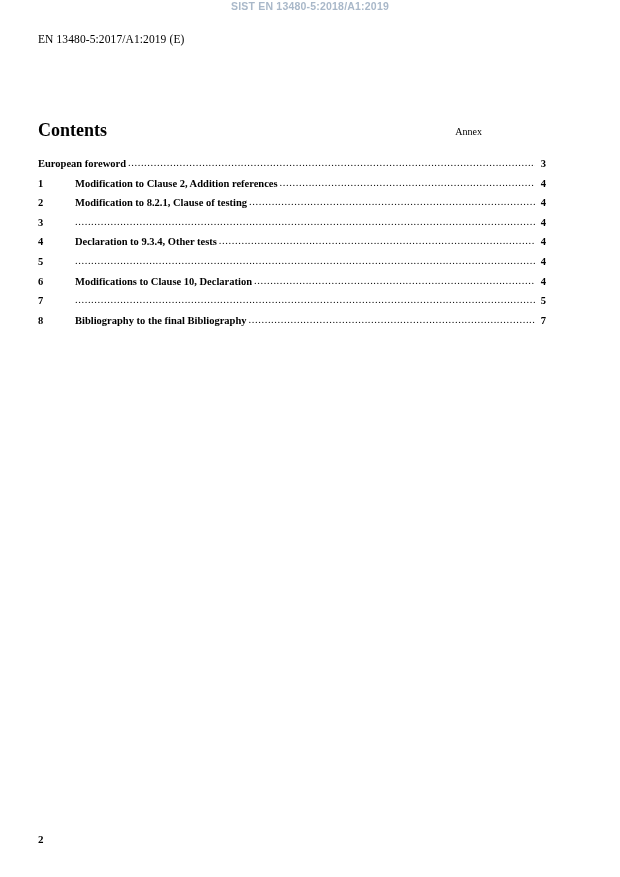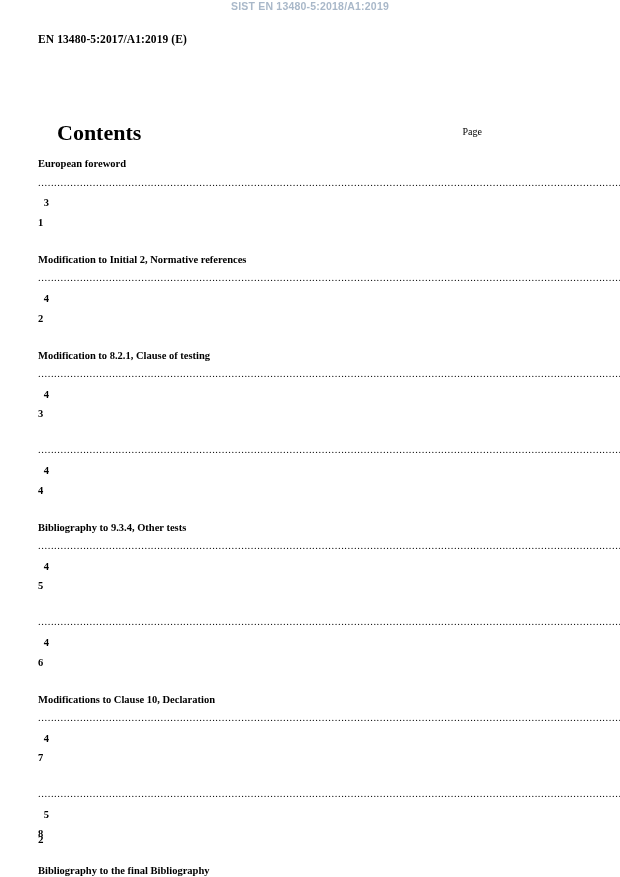--- a/index.html
+++ b/index.html
@@ -32,31 +32,30 @@
     font-weight: bold;
     color: #a9b8c9;
     letter-spacing: 0.2px;
   }
   .doc-header {
     position: absolute;
     top: 33px;
     left: 38px;
     font-family: "Liberation Serif", serif;
     font-size: 11.5px;
-    font-weight: bold;
+    font-weight: normal;
     letter-spacing: 0.1px;
   }
   .contents-title {
     position: absolute;
     top: 120px;
     left: 38px;
     font-family: "Liberation Serif", serif;
-    font-size: 22px;
+    font-size: 18px;
     font-weight: bold;
-    margin-left: 19px;
   }
   .page-label {
     position: absolute;
     top: 126px;
     right: 74px;
     font-family: "Liberation Serif", serif;
     font-size: 10px;
   }
   .toc {
     position: absolute;
@@ -64,21 +63,20 @@
     left: 38px;
     width: 508px;
   }
   .toc-row {
     display: flex;
     align-items: baseline;
     font-size: 10.5px;
     line-height: 19.6px;
     font-weight: bold;
     white-space: nowrap;
-    flex-direction: column;
   }
   .toc-num {
     width: 37px;
     flex: 0 0 37px;
   }
   .toc-label {
     flex: 0 0 auto;
     padding-right: 2px;
   }
   .toc-label .reg {
@@ -113,54 +111,54 @@
 </head>
 <body>
 
 <div class="page">
 
   <div class="watermark">SIST EN 13480-5:2018/A1:2019</div>
 
   <div class="doc-header">EN 13480-5:2017/A1:2019 (E)</div>
 
   <div class="contents-title">Contents</div>
-  <div class="page-label">Page</div>
+  <div class="page-label">Annex</div>
 
   <div class="toc">
 
     <div class="toc-row row-foreword">
 
       <span class="toc-label">European foreword</span>
       <span class="toc-dots">........................................................................................................................................................................................</span>
       <span class="toc-pg">3</span>
     </div>
 
     <div class="toc-row">
       <span class="toc-num">1</span>
-      <span class="toc-label">Modification to Initial 2, Normative references</span>
+      <span class="toc-label">Modification to Clause 2, Addition references</span>
       <span class="toc-dots">........................................................................................................................................................................................</span>
       <span class="toc-pg">4</span>
     </div>
 
     <div class="toc-row">
       <span class="toc-num">2</span>
       <span class="toc-label">Modification to 8.2.1, Clause of testing</span>
       <span class="toc-dots">........................................................................................................................................................................................</span>
       <span class="toc-pg">4</span>
     </div>
 
     <div class="toc-row">
       <span class="toc-num">3</span>
       <span class="toc-dots">........................................................................................................................................................................................</span>
       <span class="toc-pg">4</span>
     </div>
 
     <div class="toc-row">
       <span class="toc-num">4</span>
-      <span class="toc-label">Bibliography to 9.3.4, Other tests</span>
+      <span class="toc-label">Declaration to 9.3.4, Other tests</span>
       <span class="toc-dots">........................................................................................................................................................................................</span>
       <span class="toc-pg">4</span>
     </div>
 
     <div class="toc-row">
       <span class="toc-num">5</span>
       <span class="toc-dots">........................................................................................................................................................................................</span>
       <span class="toc-pg">4</span>
     </div>
 

